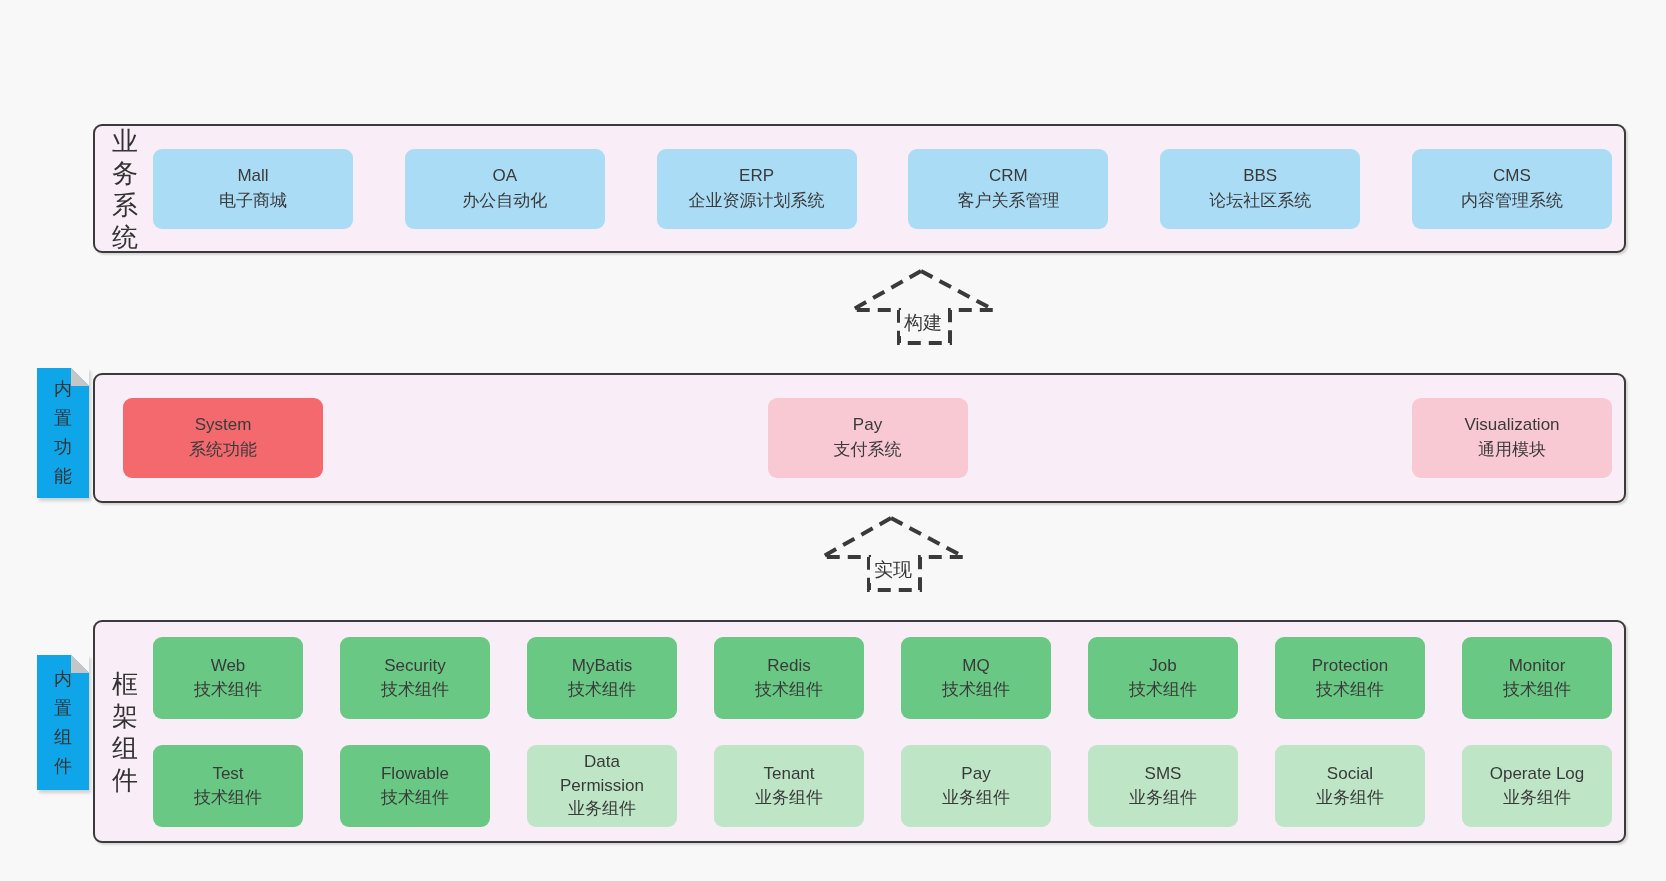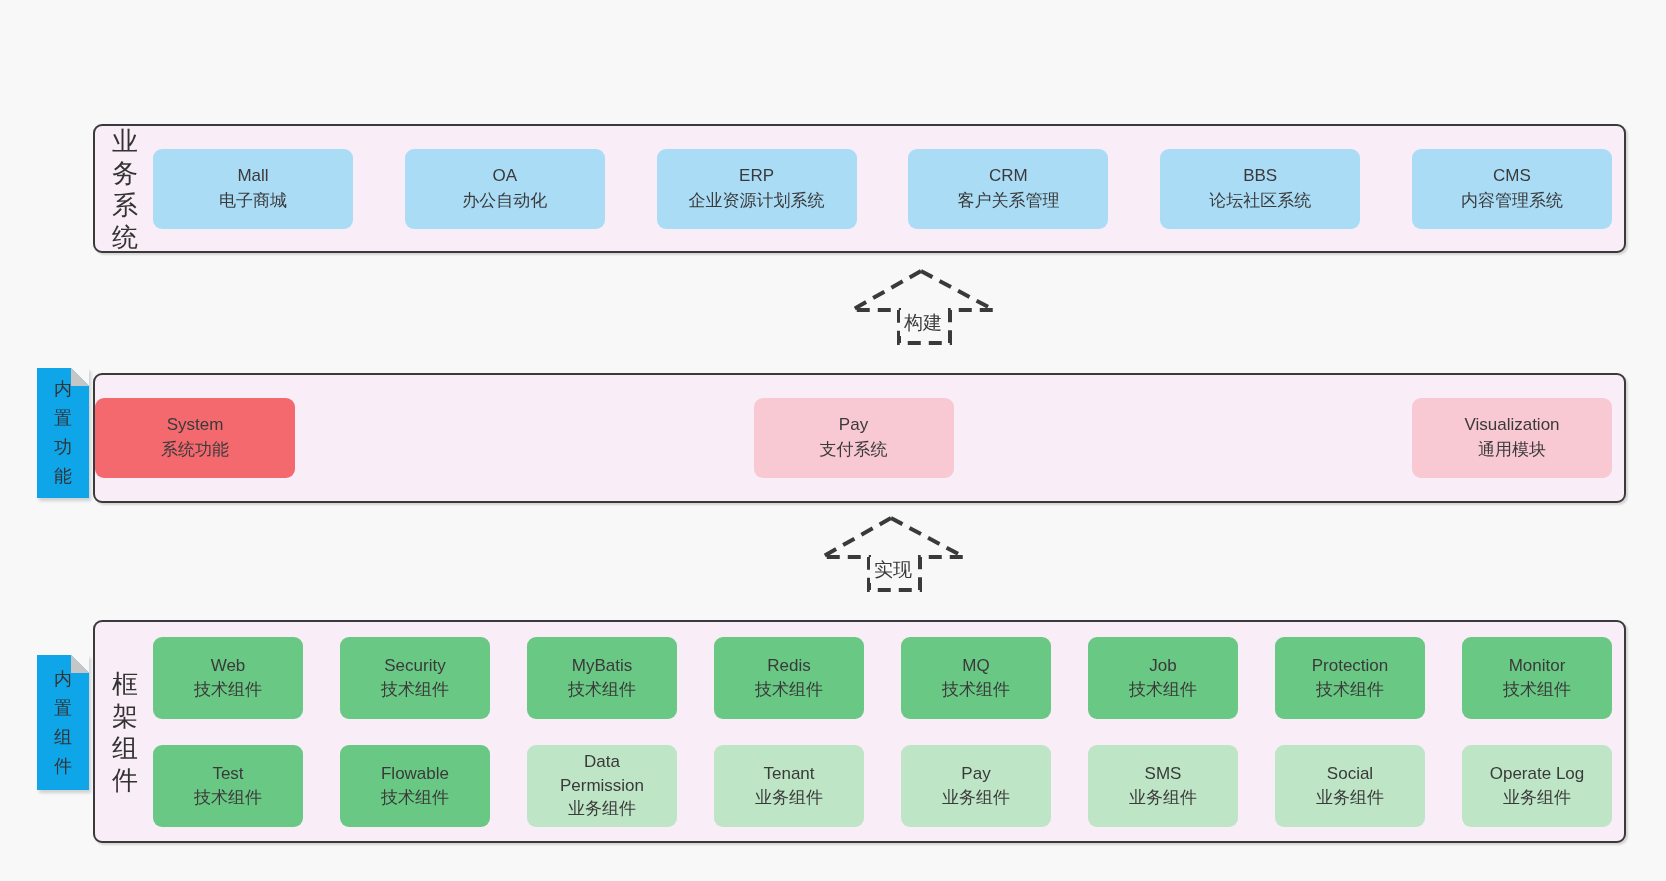--- a/index.html
+++ b/index.html
@@ -30,21 +30,21 @@
     gap:26px;padding:0 12px 0 0;
   }
   .brow{display:flex;justify-content:space-between;}
   .bx{
     box-sizing:border-box;width:200px;height:80px;border-radius:9px;
     display:flex;flex-direction:column;align-items:center;justify-content:center;
     text-align:center;font-size:17px;line-height:1.45;padding:0 14px;
   }
   .band3 .bx{width:150px;height:82px;padding:0 15px;line-height:1.4;}
   .blue{background:#aadcf6;}
-  .red{background:#f4696e;}
+  .red{background:#f4696e;margin-left:28px;}
   .pink{background:#f9c9d3;}
   .green-dark{background:#69c883;}
   .green-light{background:#bde5c6;}
   .note{
     position:absolute;left:37px;width:52px;background:#0ea5e9;
     display:flex;align-items:center;justify-content:center;
     box-shadow:2px 3px 3px rgba(0,0,0,.16);
   }
   .note1{top:368px;height:130px;}
   .note2{top:655px;height:135px;}

